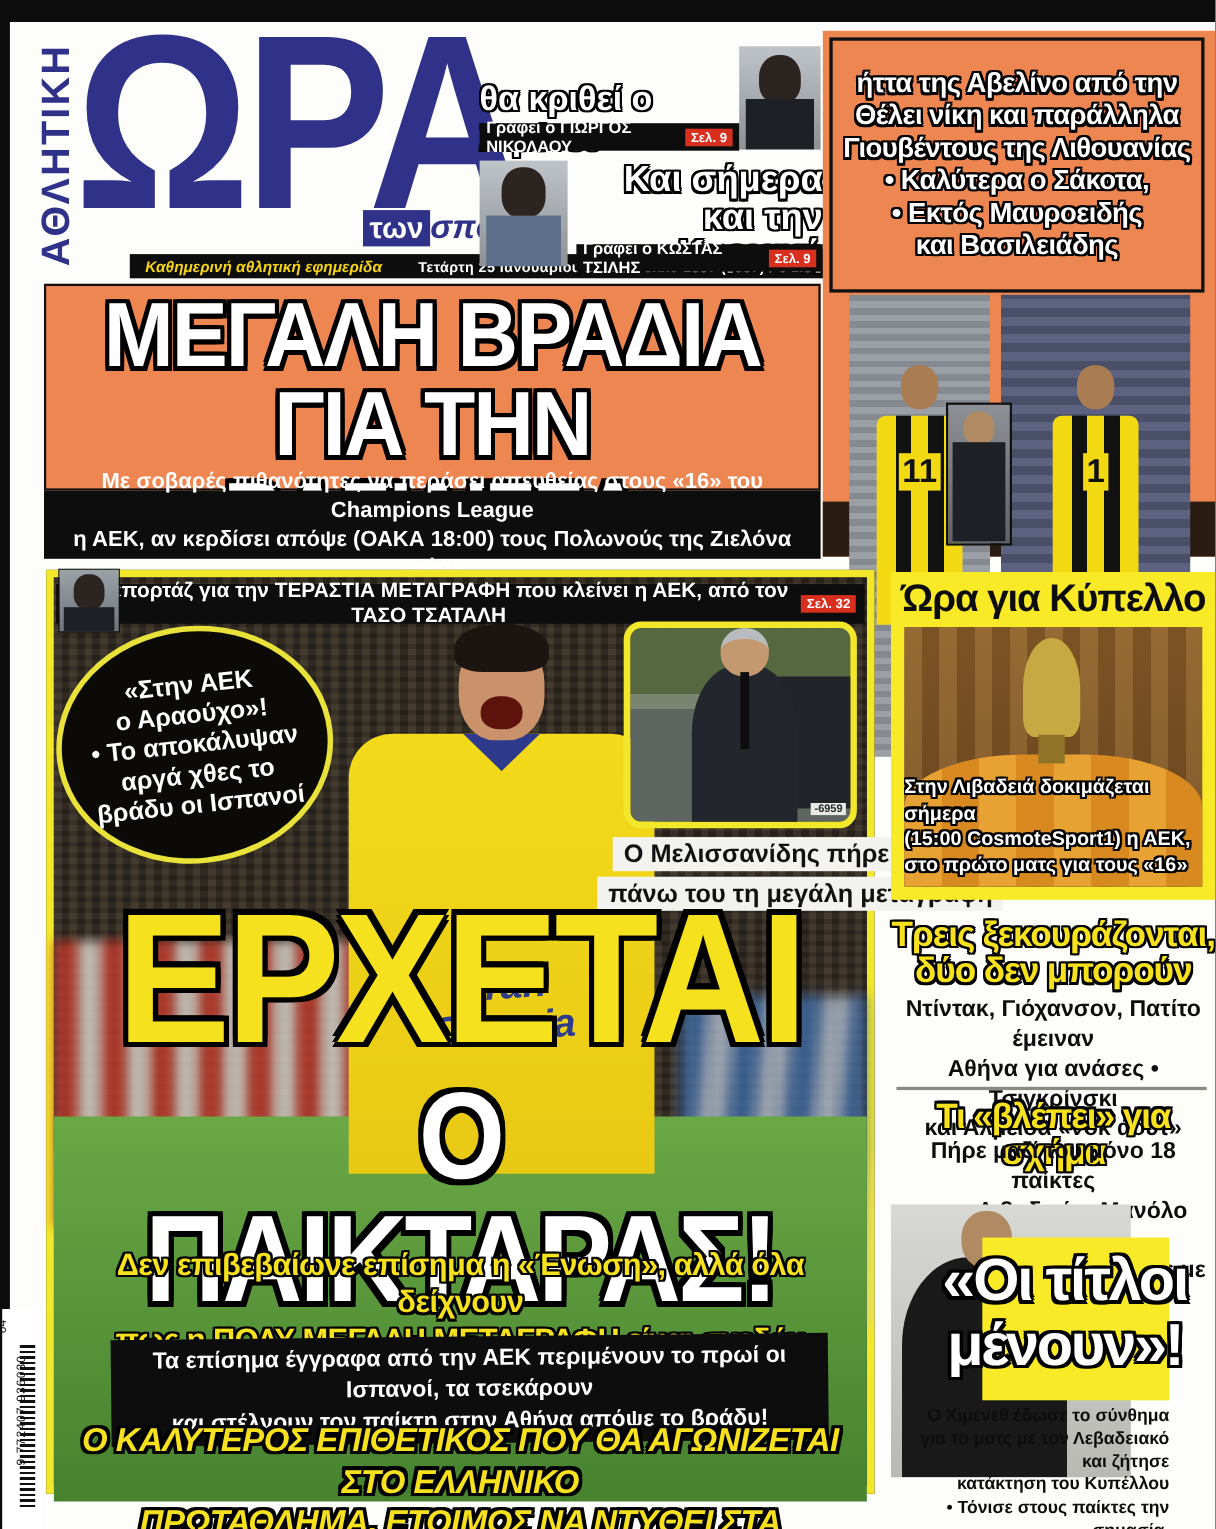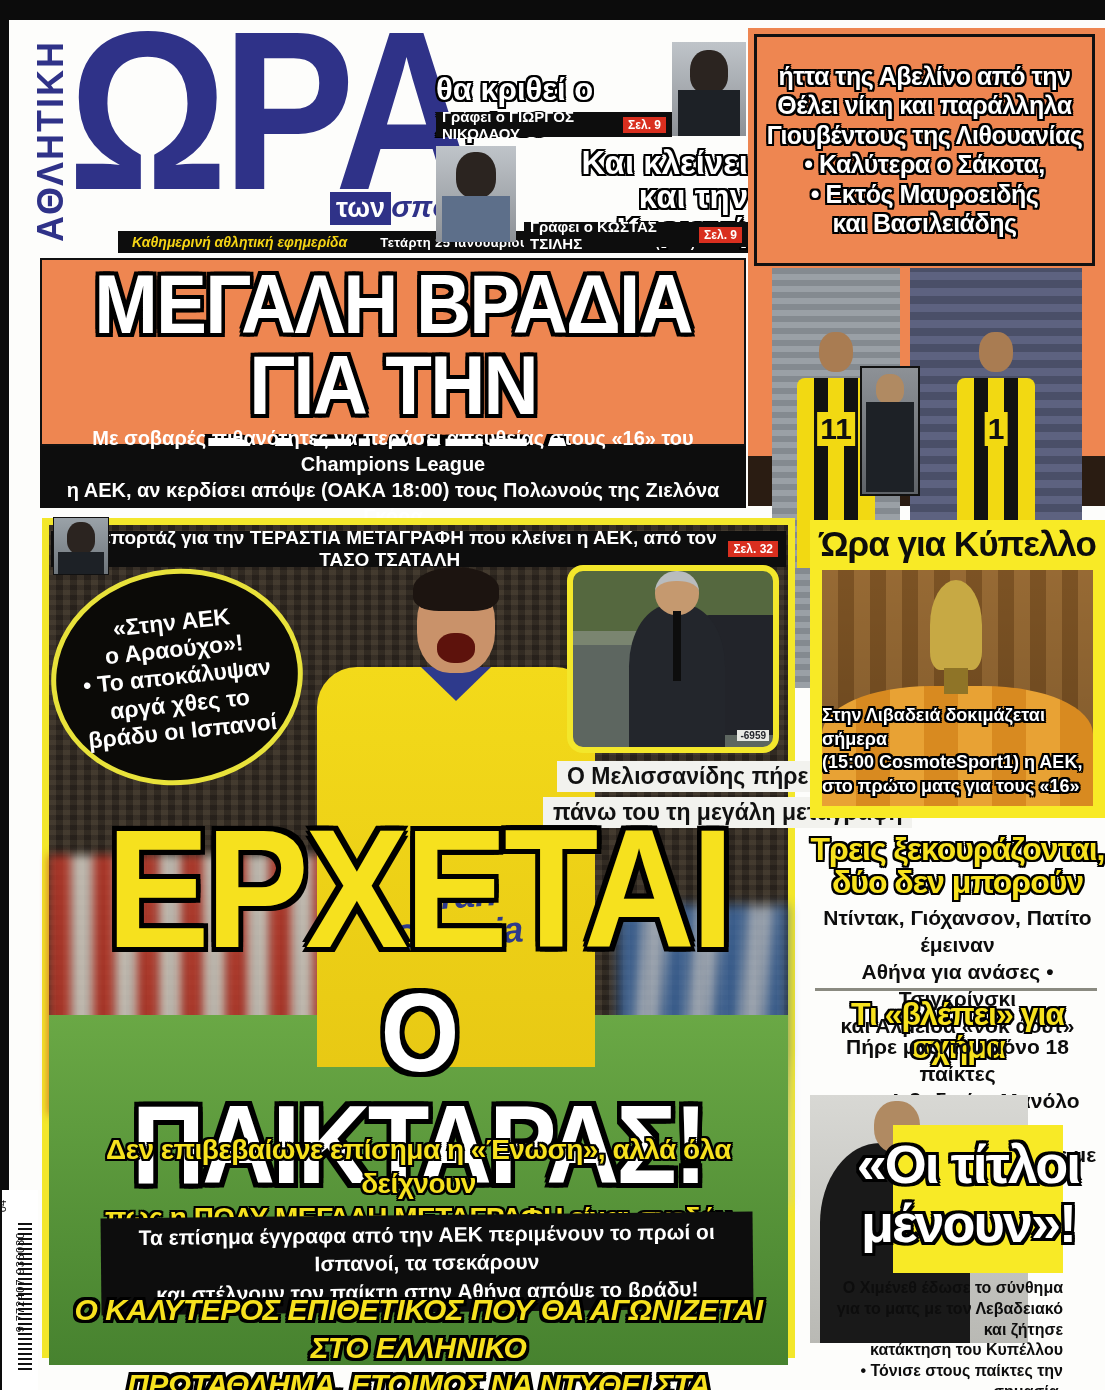--- a/index.html
+++ b/index.html
@@ -144,21 +144,21 @@
   <div class="abs col-strip" style="left:436px;top:112px;width:236px;">
     <span class="col-by">Γράφει ο ΓΙΩΡΓΟΣ ΝΙΚΟΛΑΟΥ</span>
     <span class="pagetag">Σελ. 9</span>
   </div>
 
   <div class="abs photo man-photo" style="left:436px;top:146px;width:80px;height:96px;">
     <div class="head-shape" style="left:20px;top:6px;width:40px;height:46px;"></div>
     <div class="suit-shape" style="left:6px;top:50px;width:68px;height:46px;background:#5d6f8a;"></div>
   </div>
   <div class="abs head-ol ol2 col-head2">
-    <div>Και κλείνει</div>
+    <div>Και σήμερα</div>
     <div>και την Κυριακή</div>
   </div>
   <div class="abs col-strip" style="left:524px;top:222px;width:224px;">
     <span class="col-by">Γράφει ο ΚΩΣΤΑΣ ΤΣΙΛΗΣ</span>
     <span class="pagetag">Σελ. 9</span>
   </div>
 
   <div class="abs tr-panel">
     <div class="tr-box ctr white b">
       <div class="tr-line ol2">ήττα της Αβελίνο από την</div>

